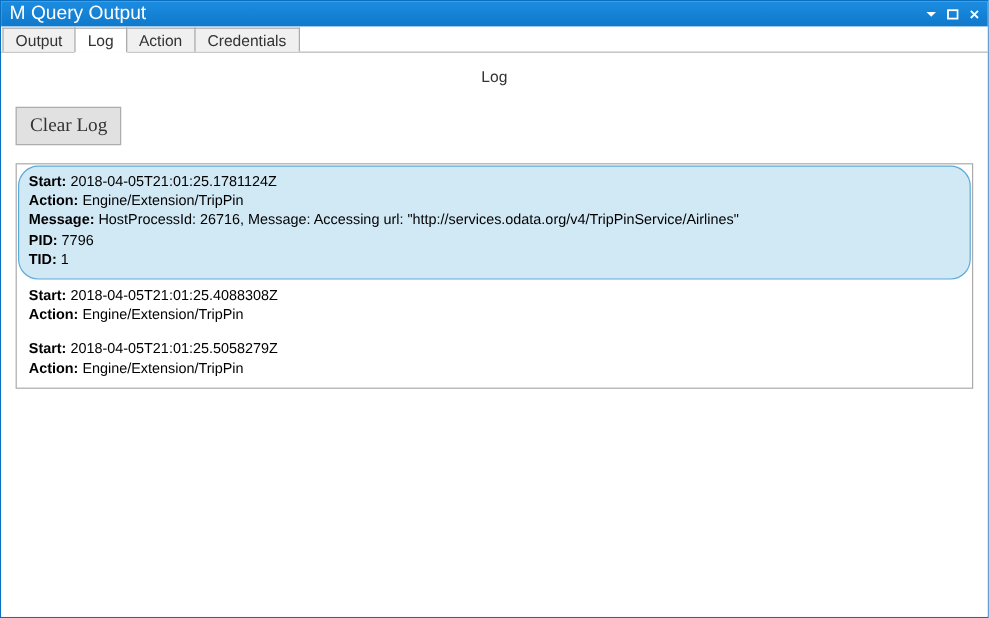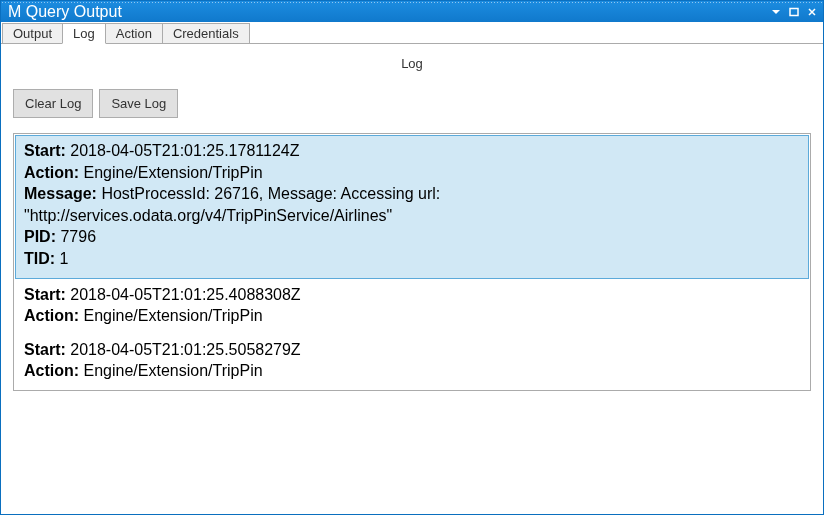--- a/index.html
+++ b/index.html
@@ -108,32 +108,33 @@
     .toolbar {
       display: flex;
       gap: 6px;
       margin-bottom: 15px;
     }
     .btn {
       padding: 6px 11px;
       background: #e1e1e1;
       border: 1px solid #adadad;
       cursor: pointer;
-      font-size: 13px;
+      font-size: 16px;
       color: #333;
-      font-family: Liberation Sans, sans-serif;
+      font-family: Liberation Serif, serif;
     }
     .log-container {
       border: 1px solid #ababab;
       background: #fff;
     }
     .log-entry {
       padding: 4px 8px 8px 8px;
-      font-size: 16px;
+      font-size: 12px;
       line-height: 1.35;
+      border-radius: 17px;
     }
     .log-entry.selected {
       background: #d1e8f5;
       border: 1px solid #5caada;
       margin: 1px;
     }
     .log-entry:not(.selected) {
       padding-left: 10px;
       padding-right: 10px;
     }
@@ -179,21 +180,20 @@
     <div class="tab active">Log</div>
     <div class="tab">Action</div>
     <div class="tab">Credentials</div>
   </div>
 
   <div class="content">
     <div class="log-title">Log</div>
 
     <div class="toolbar">
       <button class="btn">Clear Log</button>
-      <button class="btn">Save Log</button>
     </div>
 
     <div class="log-container">
       <div class="log-entry selected">
         <span class="log-line">
           <span class="log-label">Start: </span><span class="log-value">2018-04-05T21:01:25.1781124Z</span>
         </span>
         <span class="log-line">
           <span class="log-label">Action: </span><span class="log-value">Engine/Extension/TripPin</span>
         </span>

